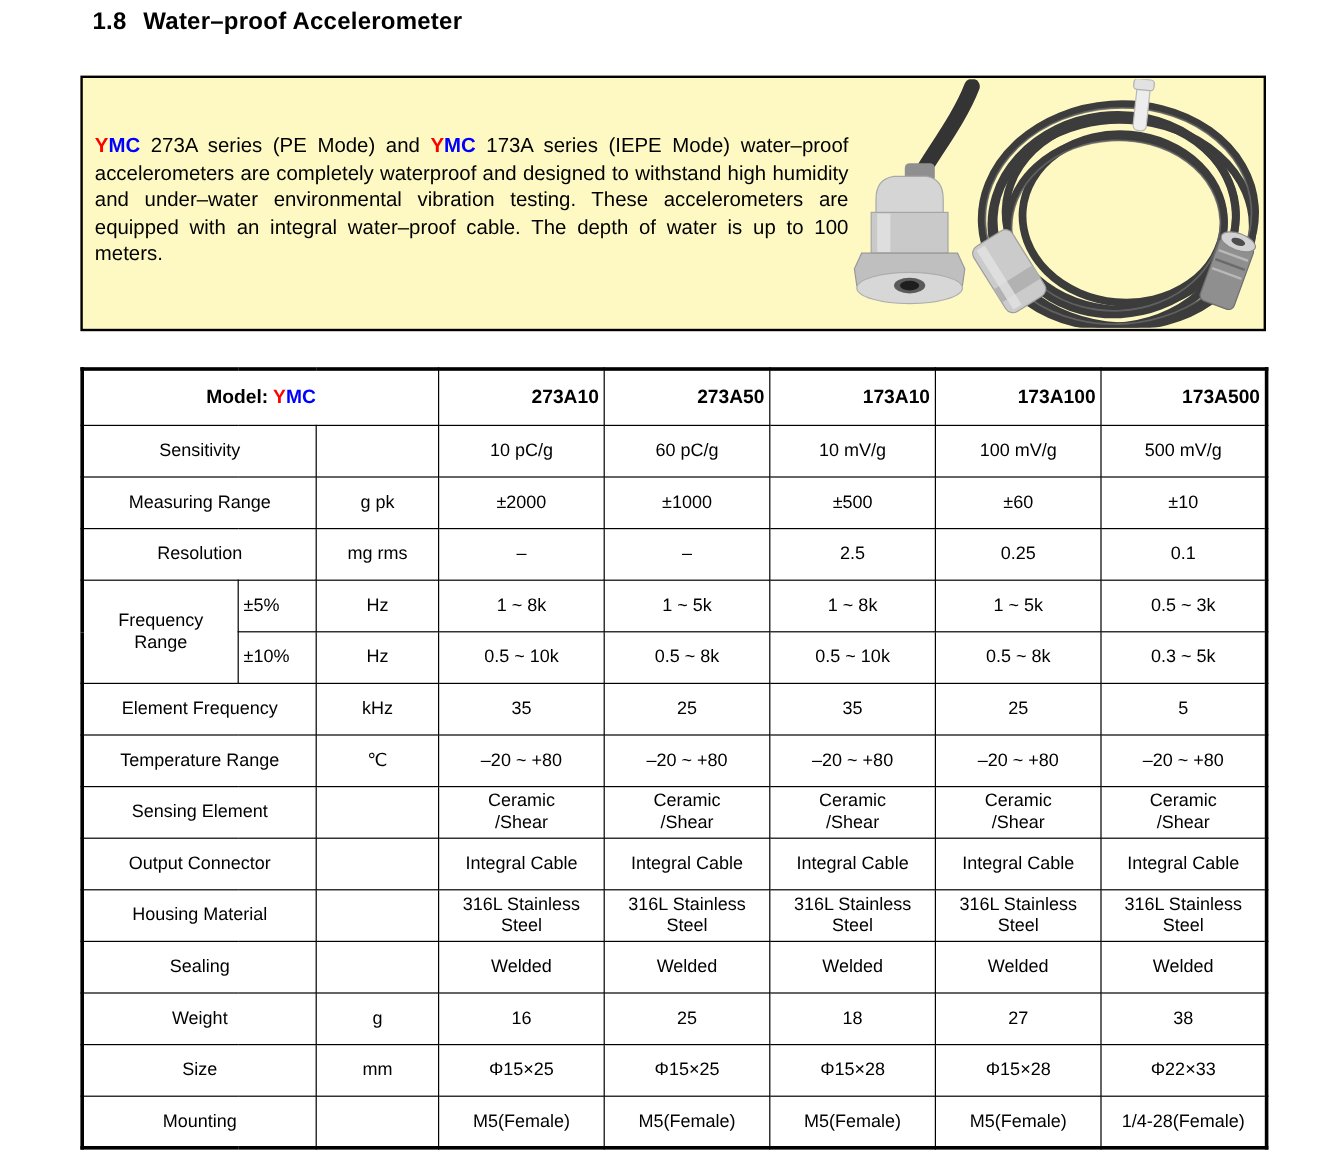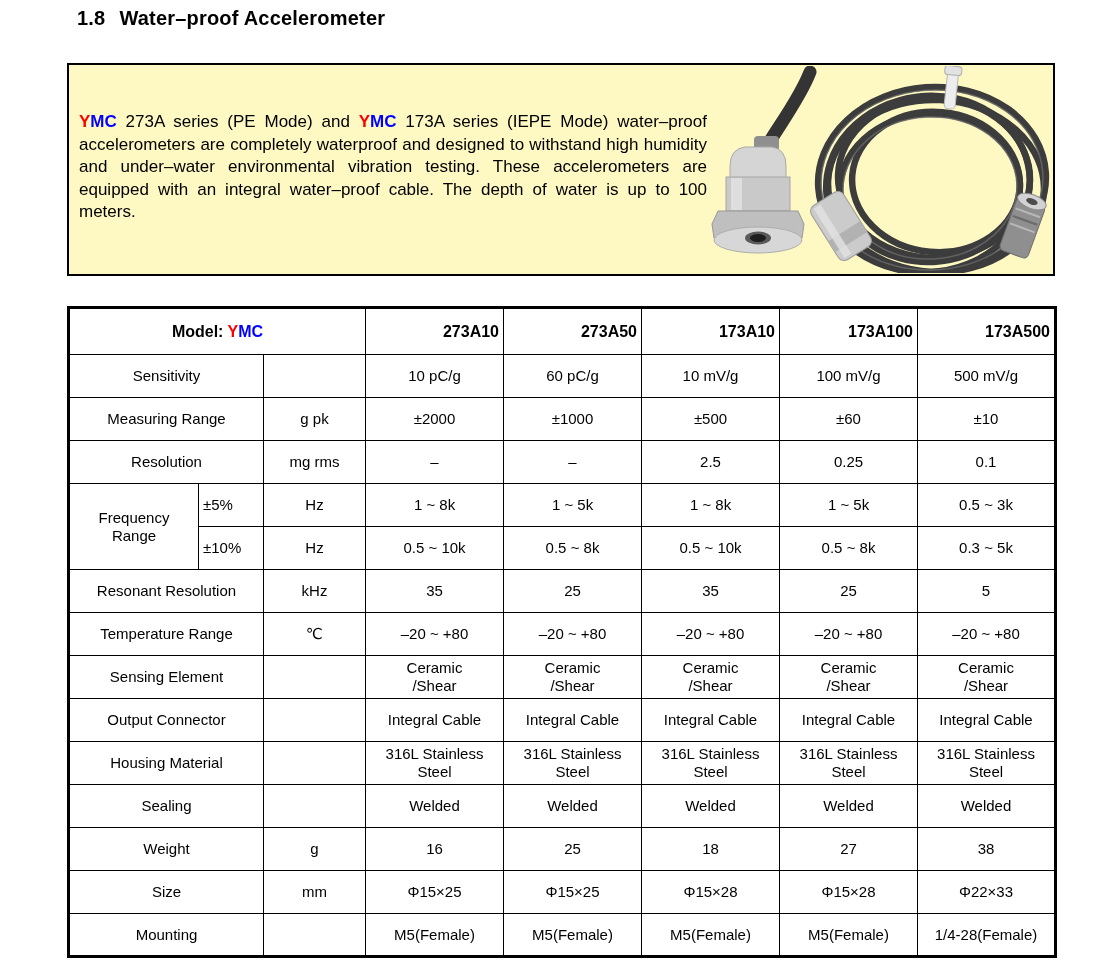--- a/index.html
+++ b/index.html
@@ -164,21 +164,21 @@
         <tr>
           <td class="c-sub">±10%</td>
           <td class="c-unit">Hz</td>
           <td class="c-val">0.5 ~ 10k</td>
           <td class="c-val">0.5 ~ 8k</td>
           <td class="c-val">0.5 ~ 10k</td>
           <td class="c-val">0.5 ~ 8k</td>
           <td class="c-val">0.3 ~ 5k</td>
         </tr>
         <tr>
-          <td class="c-lbl" colspan="2">Resonant Resolution</td>
+          <td class="c-lbl" colspan="2">Element Frequency</td>
           <td class="c-unit">kHz</td>
           <td class="c-val">35</td>
           <td class="c-val">25</td>
           <td class="c-val">35</td>
           <td class="c-val">25</td>
           <td class="c-val">5</td>
         </tr>
         <tr>
           <td class="c-lbl" colspan="2">Temperature Range</td>
           <td class="c-unit">℃</td>

